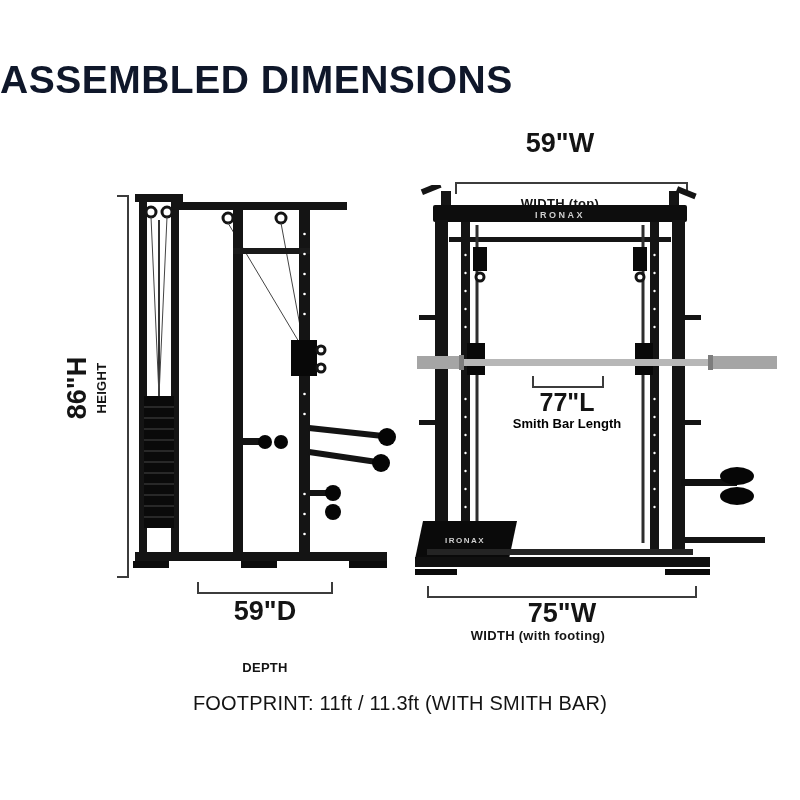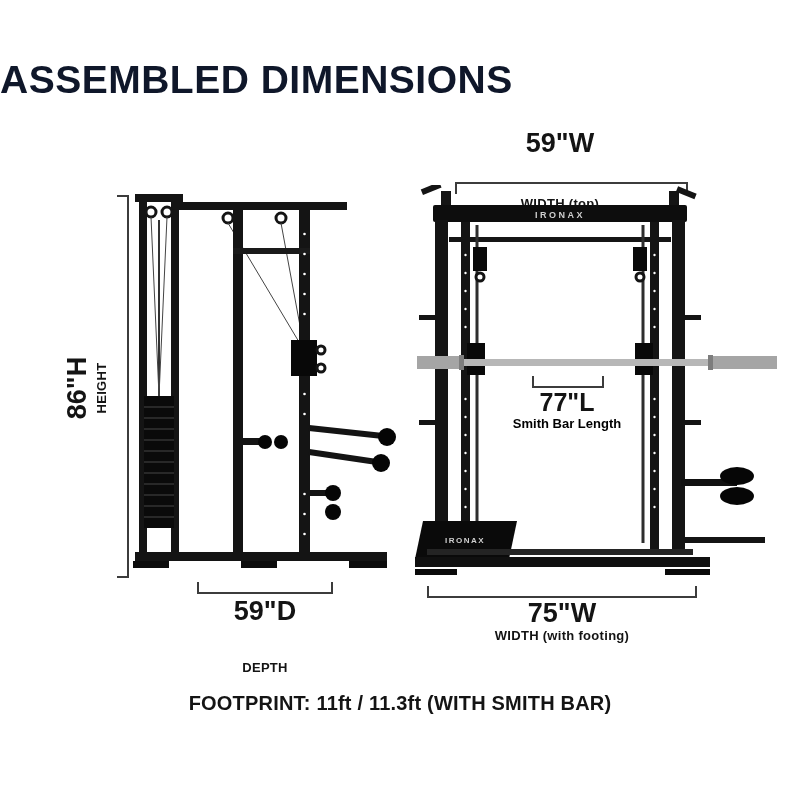--- a/index.html
+++ b/index.html
@@ -10,21 +10,21 @@
   .abs{position:absolute;}
   .title{
     top:58px;left:0;width:800px;text-align:left;
     font-size:39px;font-weight:800;letter-spacing:0.5px;color:#0f172a;
   }
   .dim-value{font-size:27px;font-weight:800;color:#141414;text-align:center;}
   .dim-label{font-size:13px;font-weight:700;color:#141414;text-align:center;letter-spacing:0.3px;}
   .dim-label-mixed{font-size:13px;font-weight:700;color:#000000;text-align:center;}
   .footer{
     top:692px;left:0;width:800px;text-align:center;
-    font-size:20px;font-weight:700;color:#141414;letter-spacing:0.2px;
+    font-size:20px;font-weight:400;color:#141414;letter-spacing:0.2px;
   }
   
   .bh-down{height:10px;border-top:2px solid #3c3c3c;}
   .bh-down::before,.bh-down::after{content:"";position:absolute;top:0;width:2px;height:10px;background:#3c3c3c;}
   .bh-down::before{left:0}.bh-down::after{right:0}
   .bh-up{height:10px;border-bottom:2px solid #3c3c3c;}
   .bh-up::before,.bh-up::after{content:"";position:absolute;bottom:0;width:2px;height:10px;background:#3c3c3c;}
   .bh-up::before{left:0}.bh-up::after{right:0}
   .bv-right{width:10px;border-right:2px solid #3c3c3c;}
   .bv-right::before,.bv-right::after{content:"";position:absolute;left:0;width:10px;height:2px;background:#3c3c3c;}
@@ -242,17 +242,17 @@
   <div class="abs bh-up" style="top:376px;left:532px;width:72px;"></div>
   <div class="abs dim-value" style="top:388px;left:492px;width:150px;font-size:25px;">77"L</div>
   <div class="abs dim-label-mixed" style="top:416px;left:492px;width:150px;">Smith Bar Length</div>
 
   <div class="abs bh-up" style="top:582px;left:197px;width:136px;"></div>
   <div class="abs dim-value" style="top:596px;left:190px;width:150px;">59"D</div>
   <div class="abs dim-label" style="top:660px;left:190px;width:150px;">DEPTH</div>
 
   <div class="abs bh-up" style="top:586px;left:427px;width:270px;"></div>
   <div class="abs dim-value" style="top:598px;left:487px;width:150px;">75"W</div>
-  <div class="abs dim-label" style="top:628px;left:412px;width:300px;">WIDTH (with footing)</div>
+  <div class="abs dim-label" style="top:628px;left:388px;width:300px;">WIDTH (with footing)</div>
 
   <div class="abs footer">FOOTPRINT: 11ft / 11.3ft (WITH SMITH BAR)</div>
 
 </div>
 
 </body></html>

